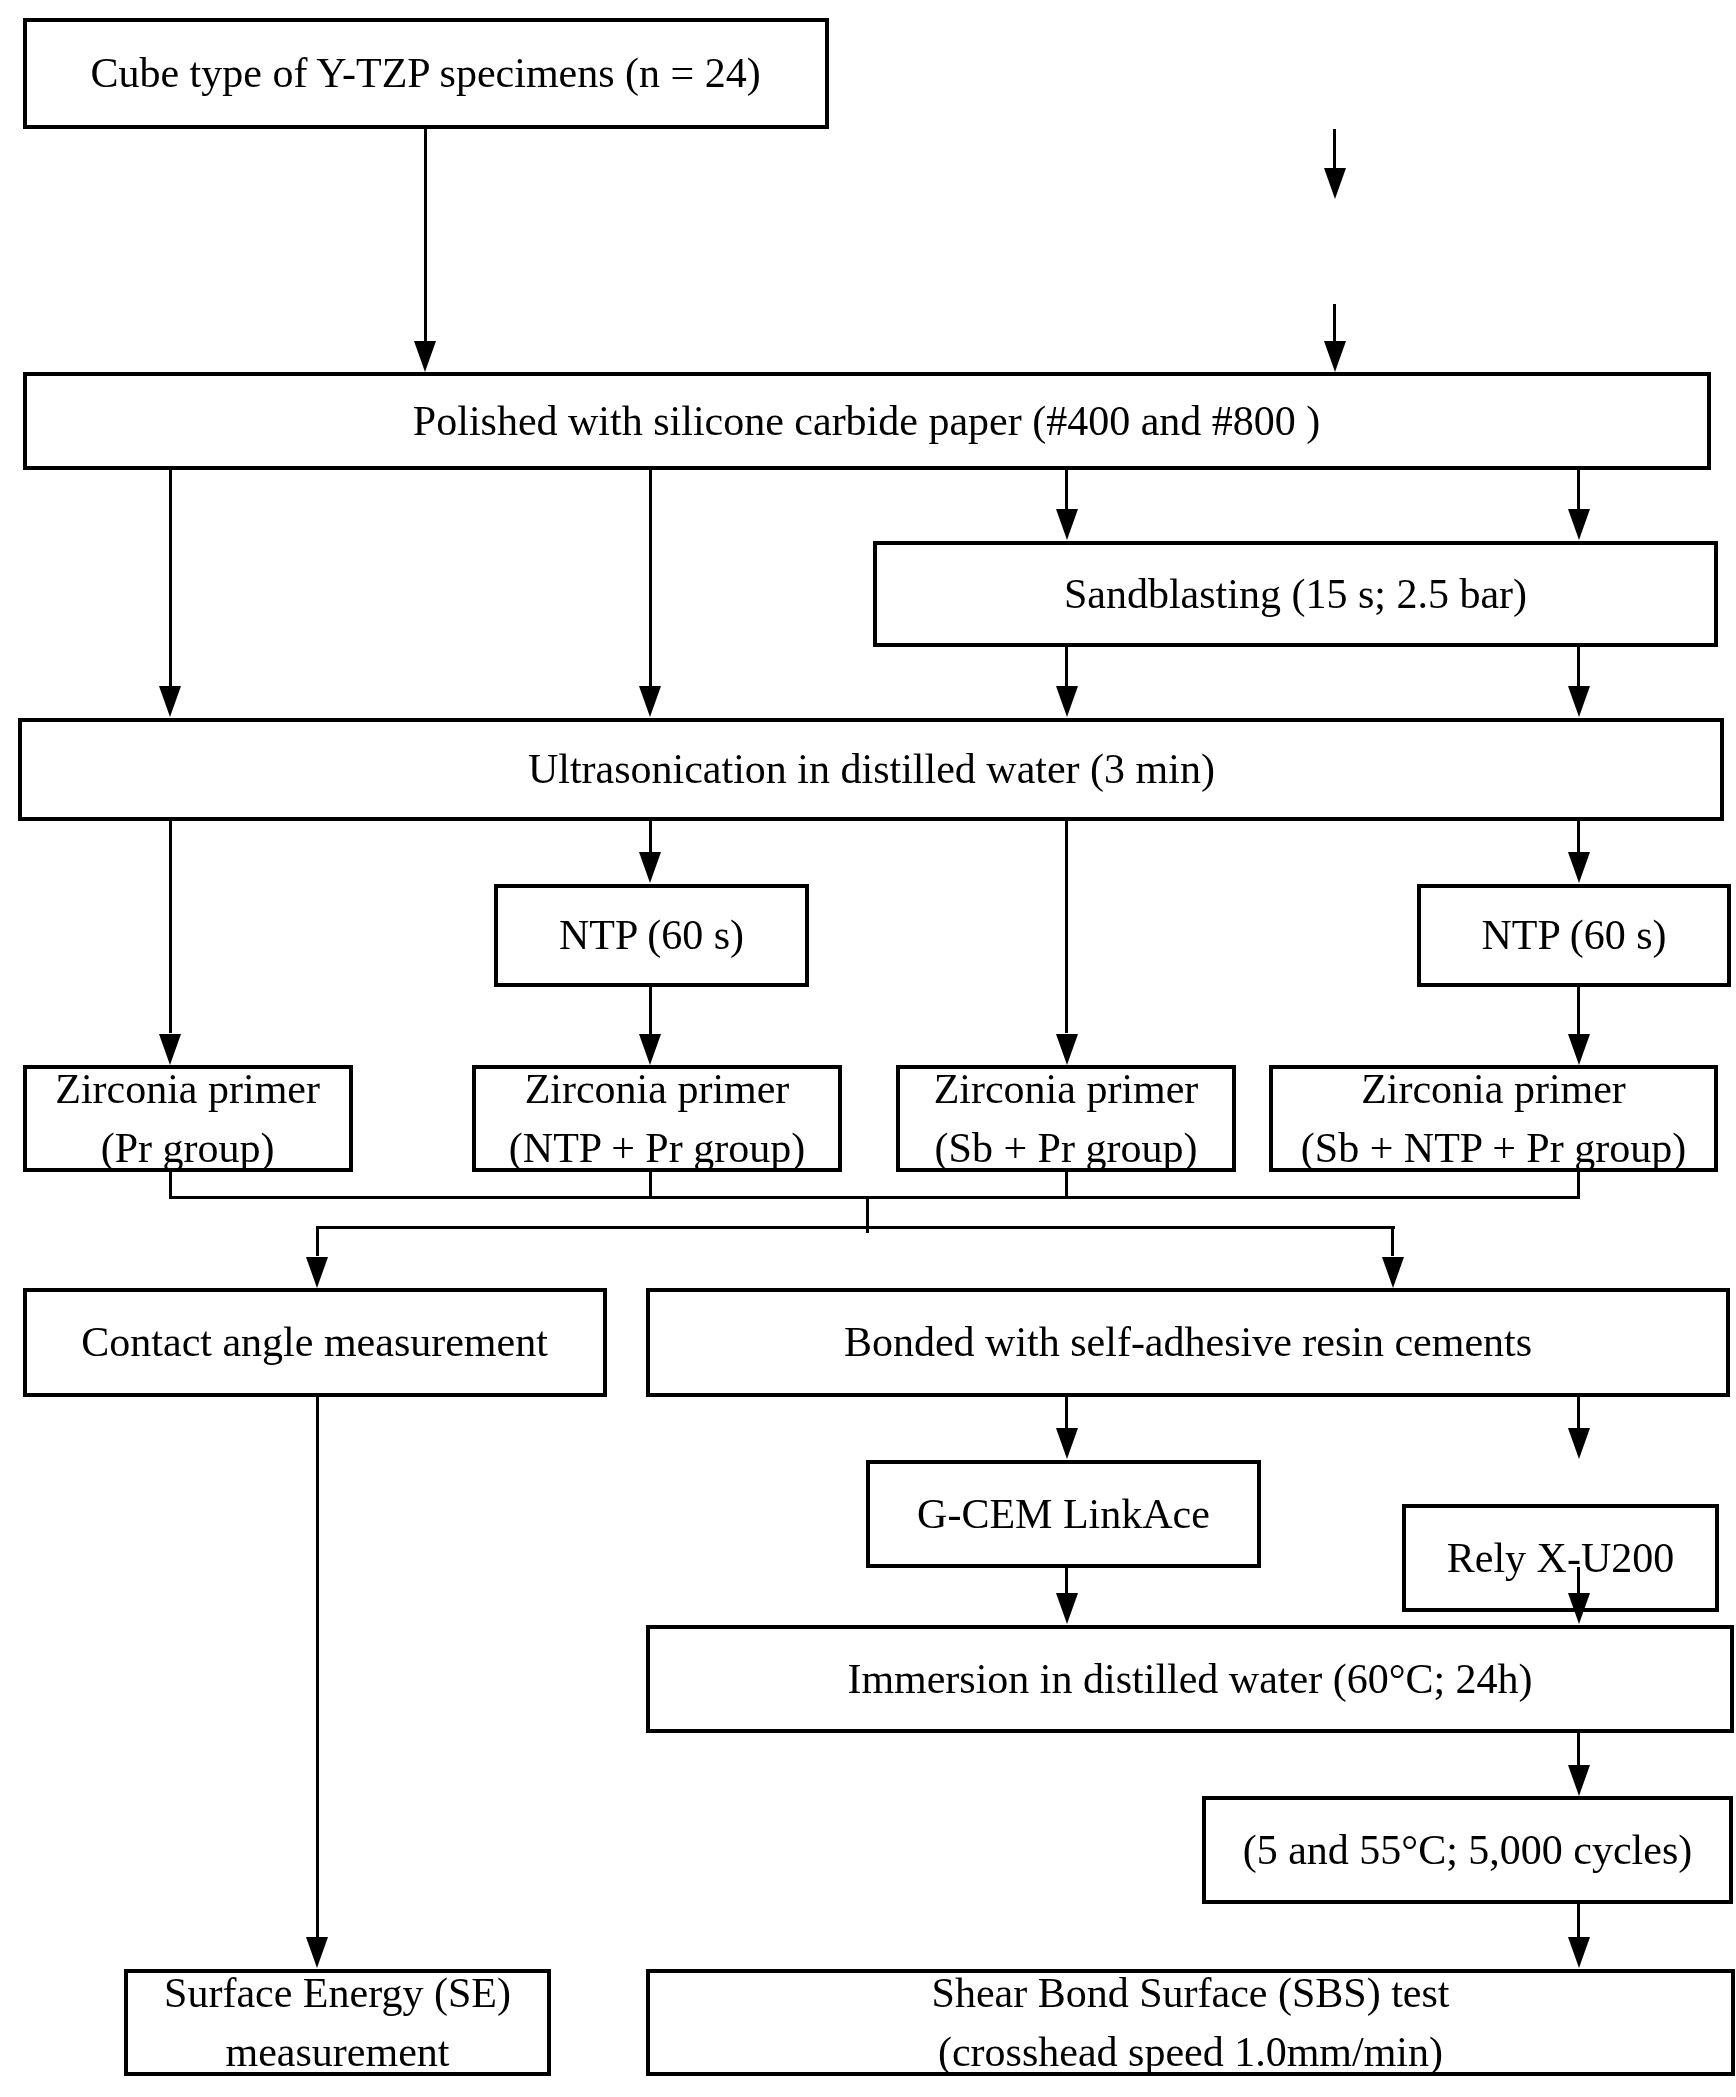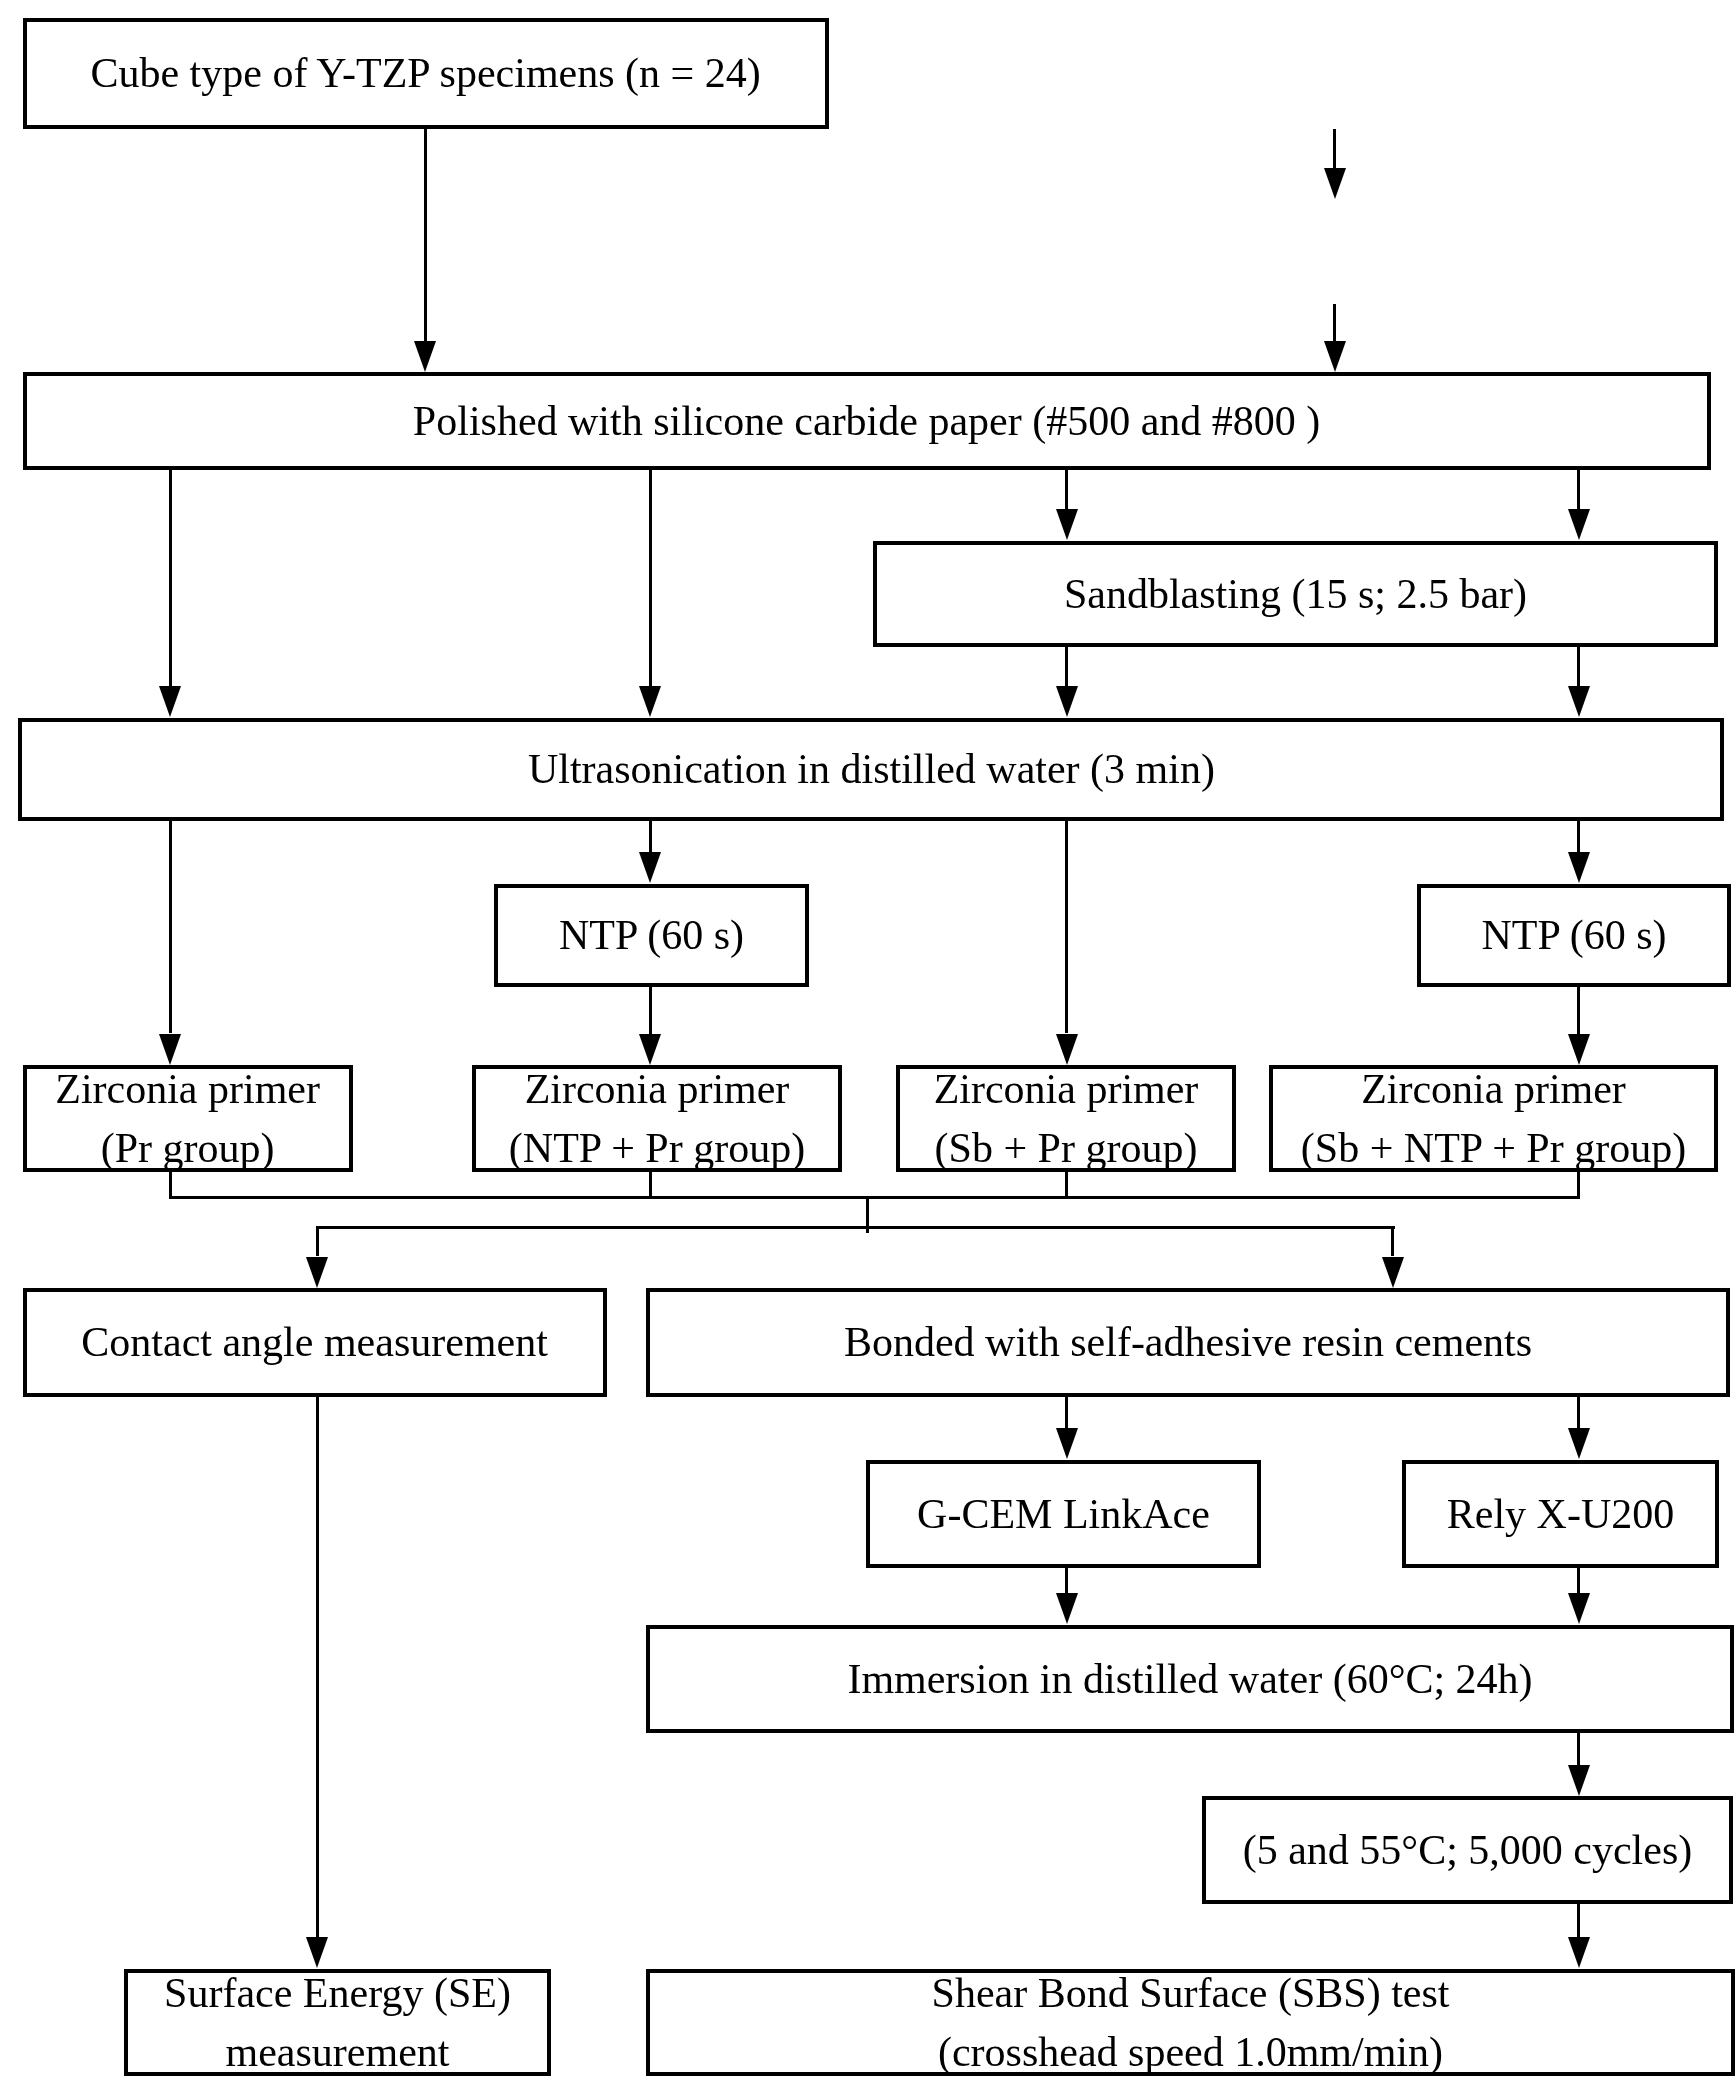--- a/index.html
+++ b/index.html
@@ -22,21 +22,21 @@
 
 <div class="canvas">
 
   <div class="box" style="left:22.6px;top:18.4px;width:806px;height:111px">
     <span class="lbl">Cube type of Y-TZP specimens (n = 24)</span>
   </div>
 
 
 
   <div class="box" style="left:22.6px;top:372px;width:1688px;height:98px">
-    <span class="lbl">Polished with silicone carbide paper (#500 and #800 )</span>
+    <span class="lbl">Polished with silicone carbide paper (#400 and #800 )</span>
   </div>
 
   <div class="box" style="left:873px;top:541px;width:845px;height:106px">
     <span class="lbl">Sandblasting (15 s; 2.5 bar)</span>
   </div>
 
   <div class="box" style="left:18.4px;top:718px;width:1706px;height:103px">
     <span class="lbl">Ultrasonication in distilled water (3 min)</span>
   </div>
 
@@ -73,21 +73,21 @@
   </div>
 
   <div class="box" style="left:646px;top:1288px;width:1084px;height:109px">
     <span class="lbl">Bonded with self-adhesive resin cements</span>
   </div>
 
   <div class="box" style="left:866px;top:1460px;width:395px;height:108px">
     <span class="lbl">G-CEM LinkAce</span>
   </div>
 
-  <div class="box" style="left:1402px;top:1460px;width:317px;height:108px">
+  <div class="box" style="left:1402px;top:1504px;width:317px;height:108px">
     <span class="lbl">Rely X-U200</span>
   </div>
 
   <div class="box" style="left:646px;top:1625px;width:1088px;height:108px">
     <span class="lbl">Immersion in distilled water (60°C; 24h)</span>
   </div>
 
   <div class="box" style="left:1202px;top:1796px;width:531px;height:108px">
     <span class="lbl">(5 and 55°C; 5,000 cycles)</span>
   </div>

